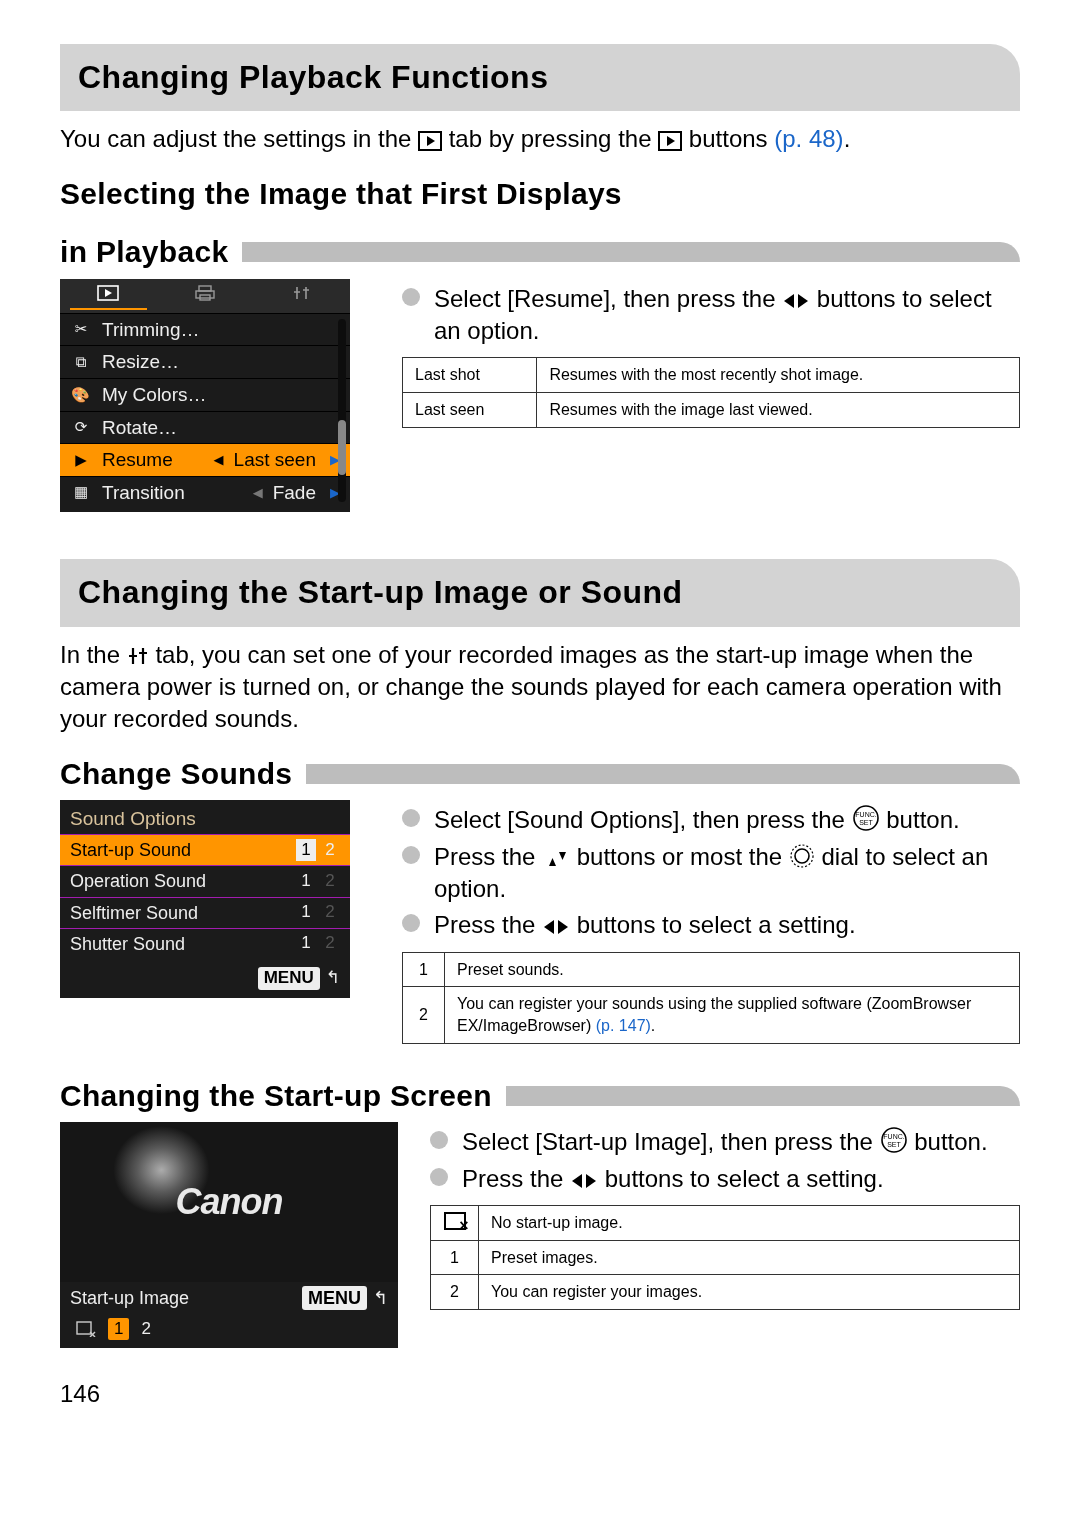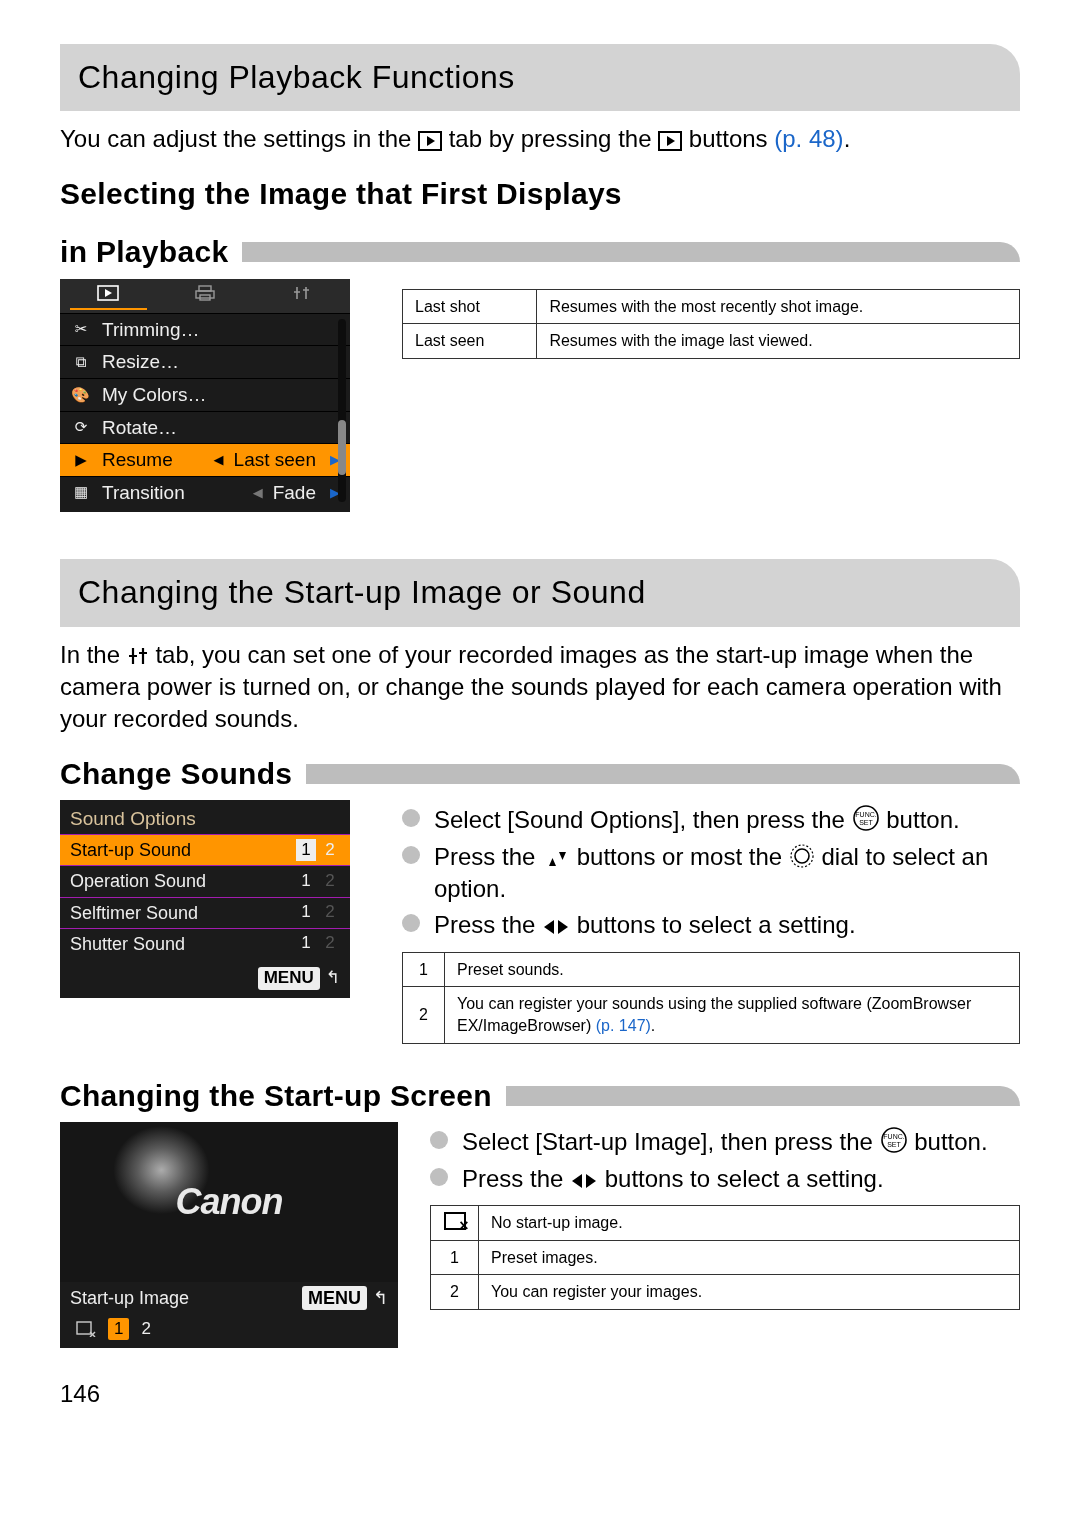--- a/index.html
+++ b/index.html
@@ -10,21 +10,21 @@
     width: 1080px;
     padding: 40px 60px 30px 60px;
     font-size: 24px;
     line-height: 1.35;
   }
 
   
   .section-title {
     background: #d3d3d3;
     font-family: Arial, Helvetica, sans-serif;
-    font-weight: 400;
+    font-weight: 700;
     font-size: 32px;
     padding: 12px 18px;
     margin: 4px 0 12px 0;
     border-top-right-radius: 30px;
     letter-spacing: 0.5px;
   }
 
   
   .sub-head-row {
     display: flex;
@@ -343,20 +343,33 @@
         <span>Fade</span>
         <span style="font-size:13px;color:#1a66c9;margin-left:4px">▶</span>
       </div>
       <div class="scrollbar">
           <div class="scroll-thumb"></div>
         </div>
     </div>
   </div>
 
   <div class="right-col">
+    <div class="bul">
+      <span class="dot"></span>
+      <div>
+        <span>Select [Resume], then press the </span>
+        <span class="glyph">
+          <svg width="28" height="20">
+              <polygon points="2,10 12,3 12,17" fill="#000"></polygon>
+              <polygon points="26,10 16,3 16,17" fill="#000"></polygon>
+            </svg>
+        </span>
+        <span> buttons to select an option.</span>
+      </div>
+    </div>
 
     <table class="tbl">
       <tbody>
           <tr>
         <td class="k">Last shot</td>
         <td>Resumes with the most recently shot image.</td>
       </tr>
       <tr>
         <td class="k">Last seen</td>
         <td>Resumes with the image last viewed.</td>

